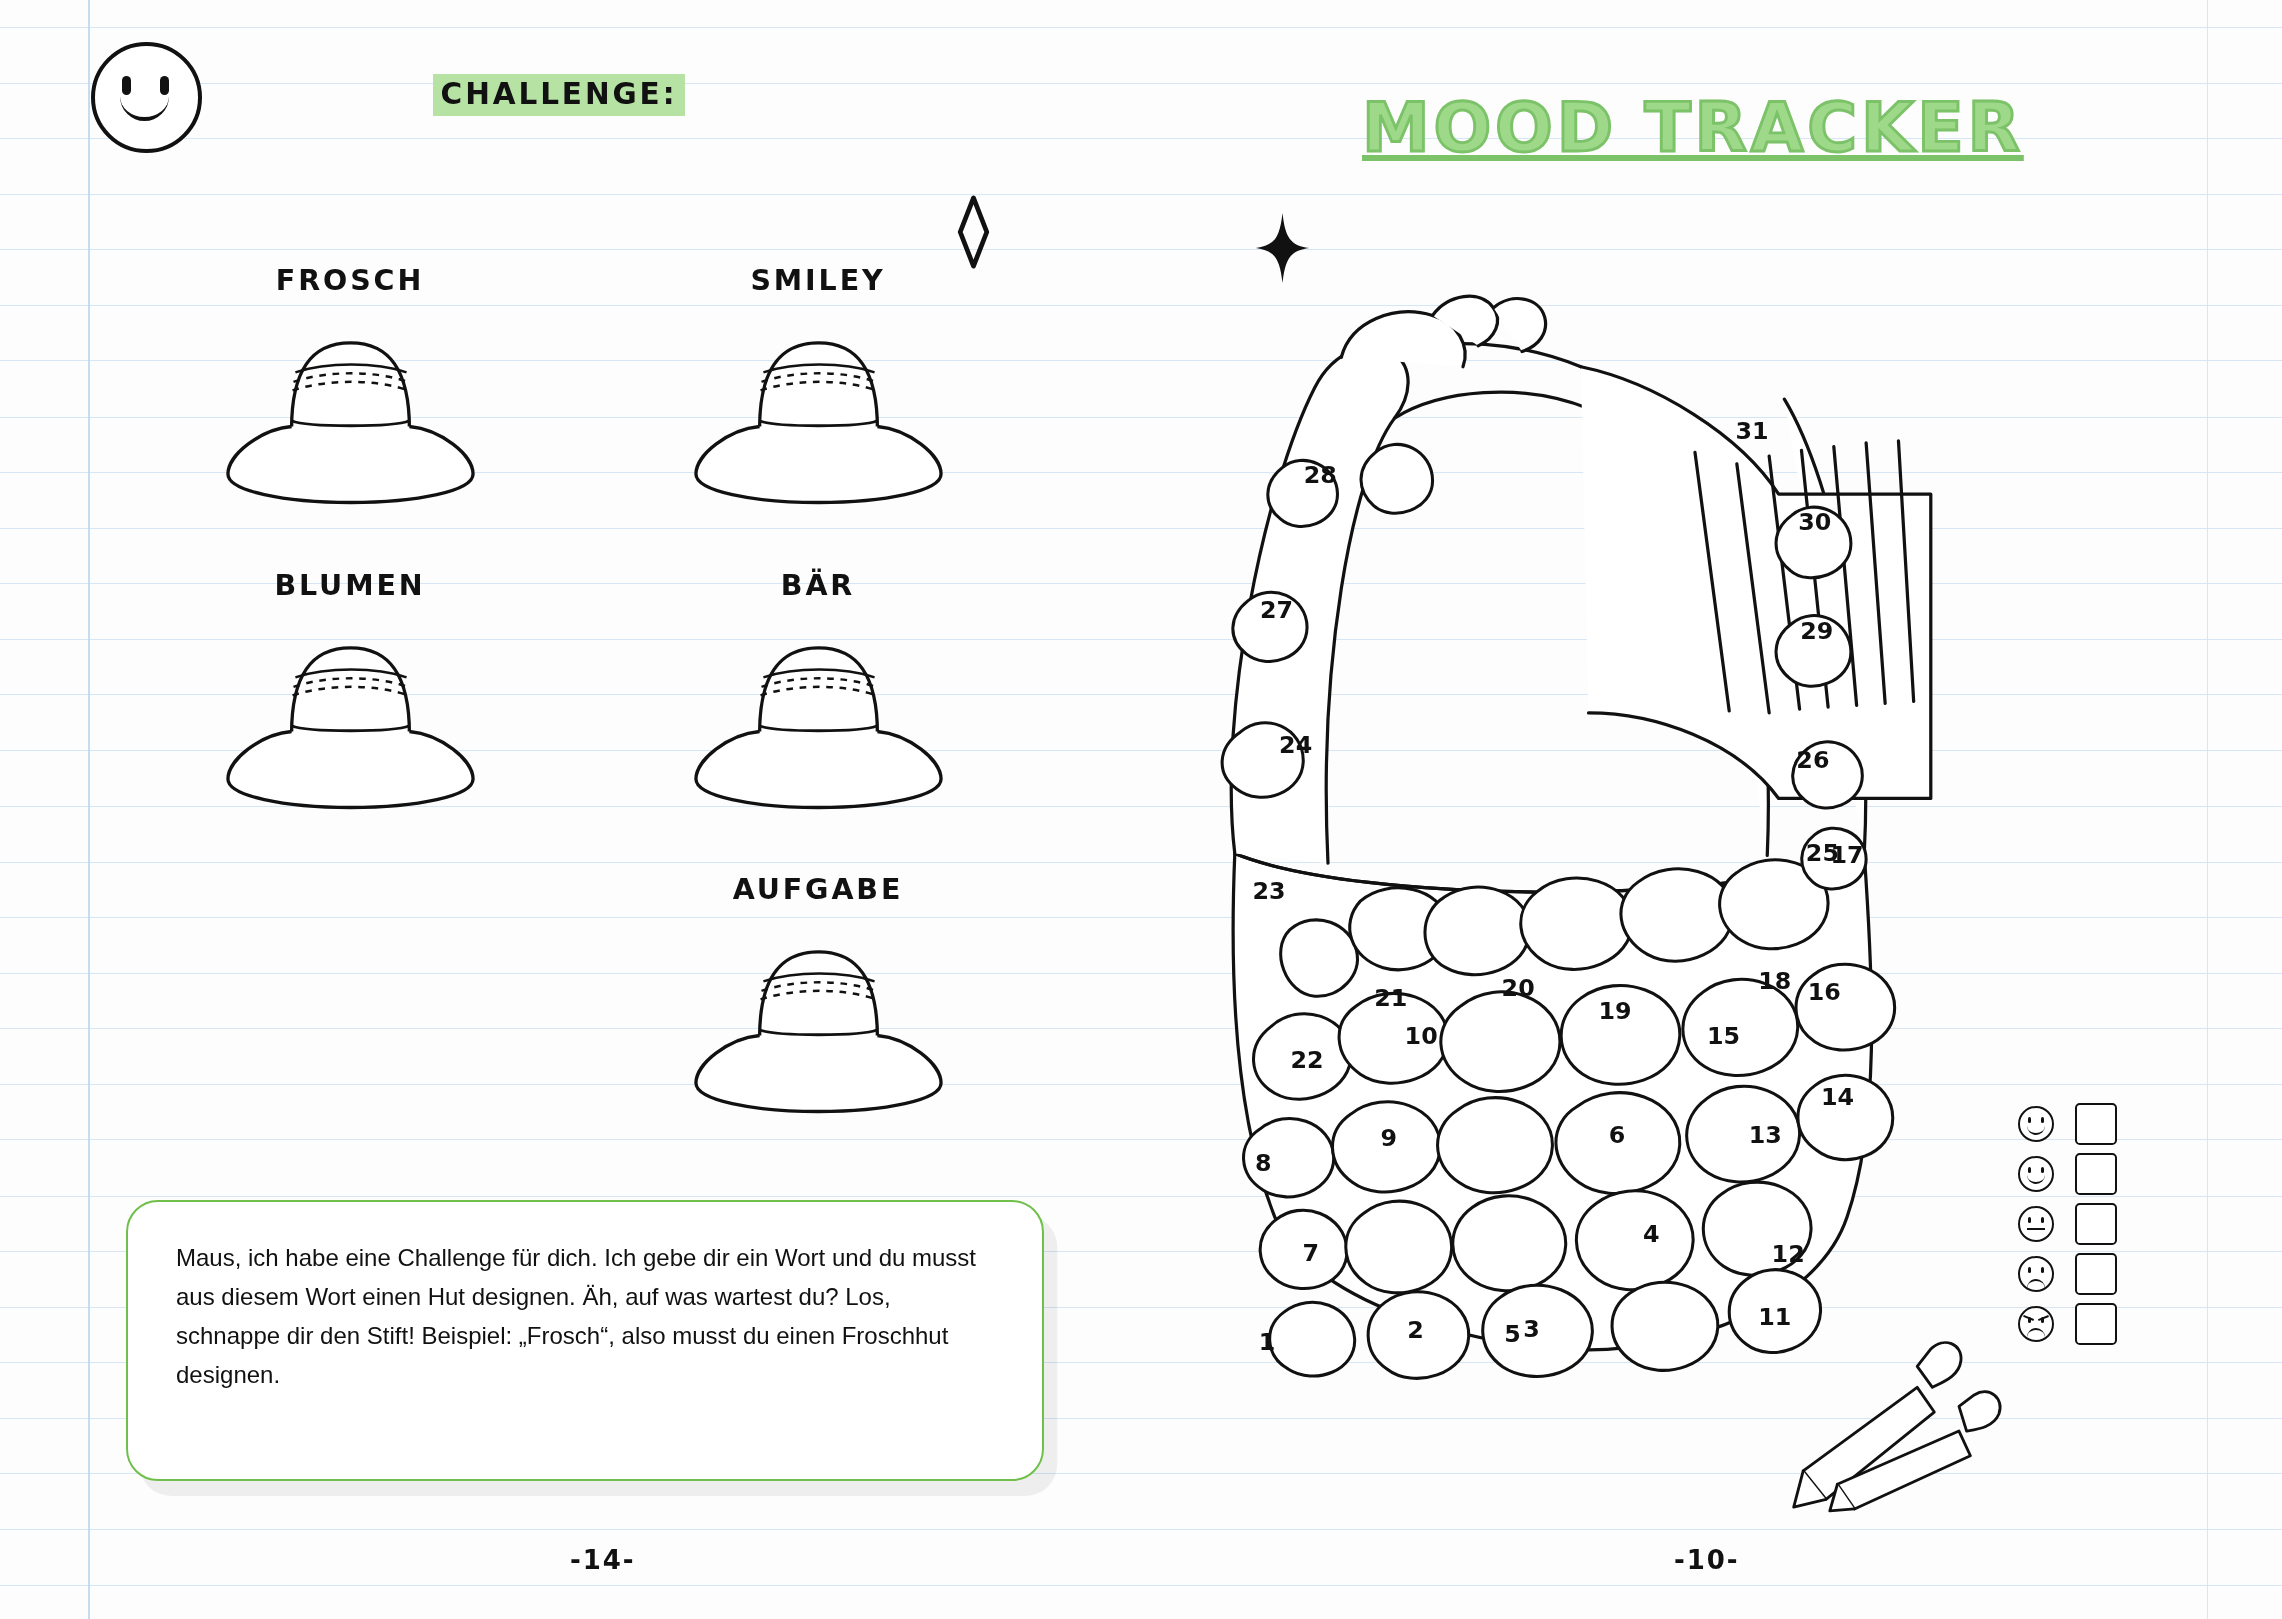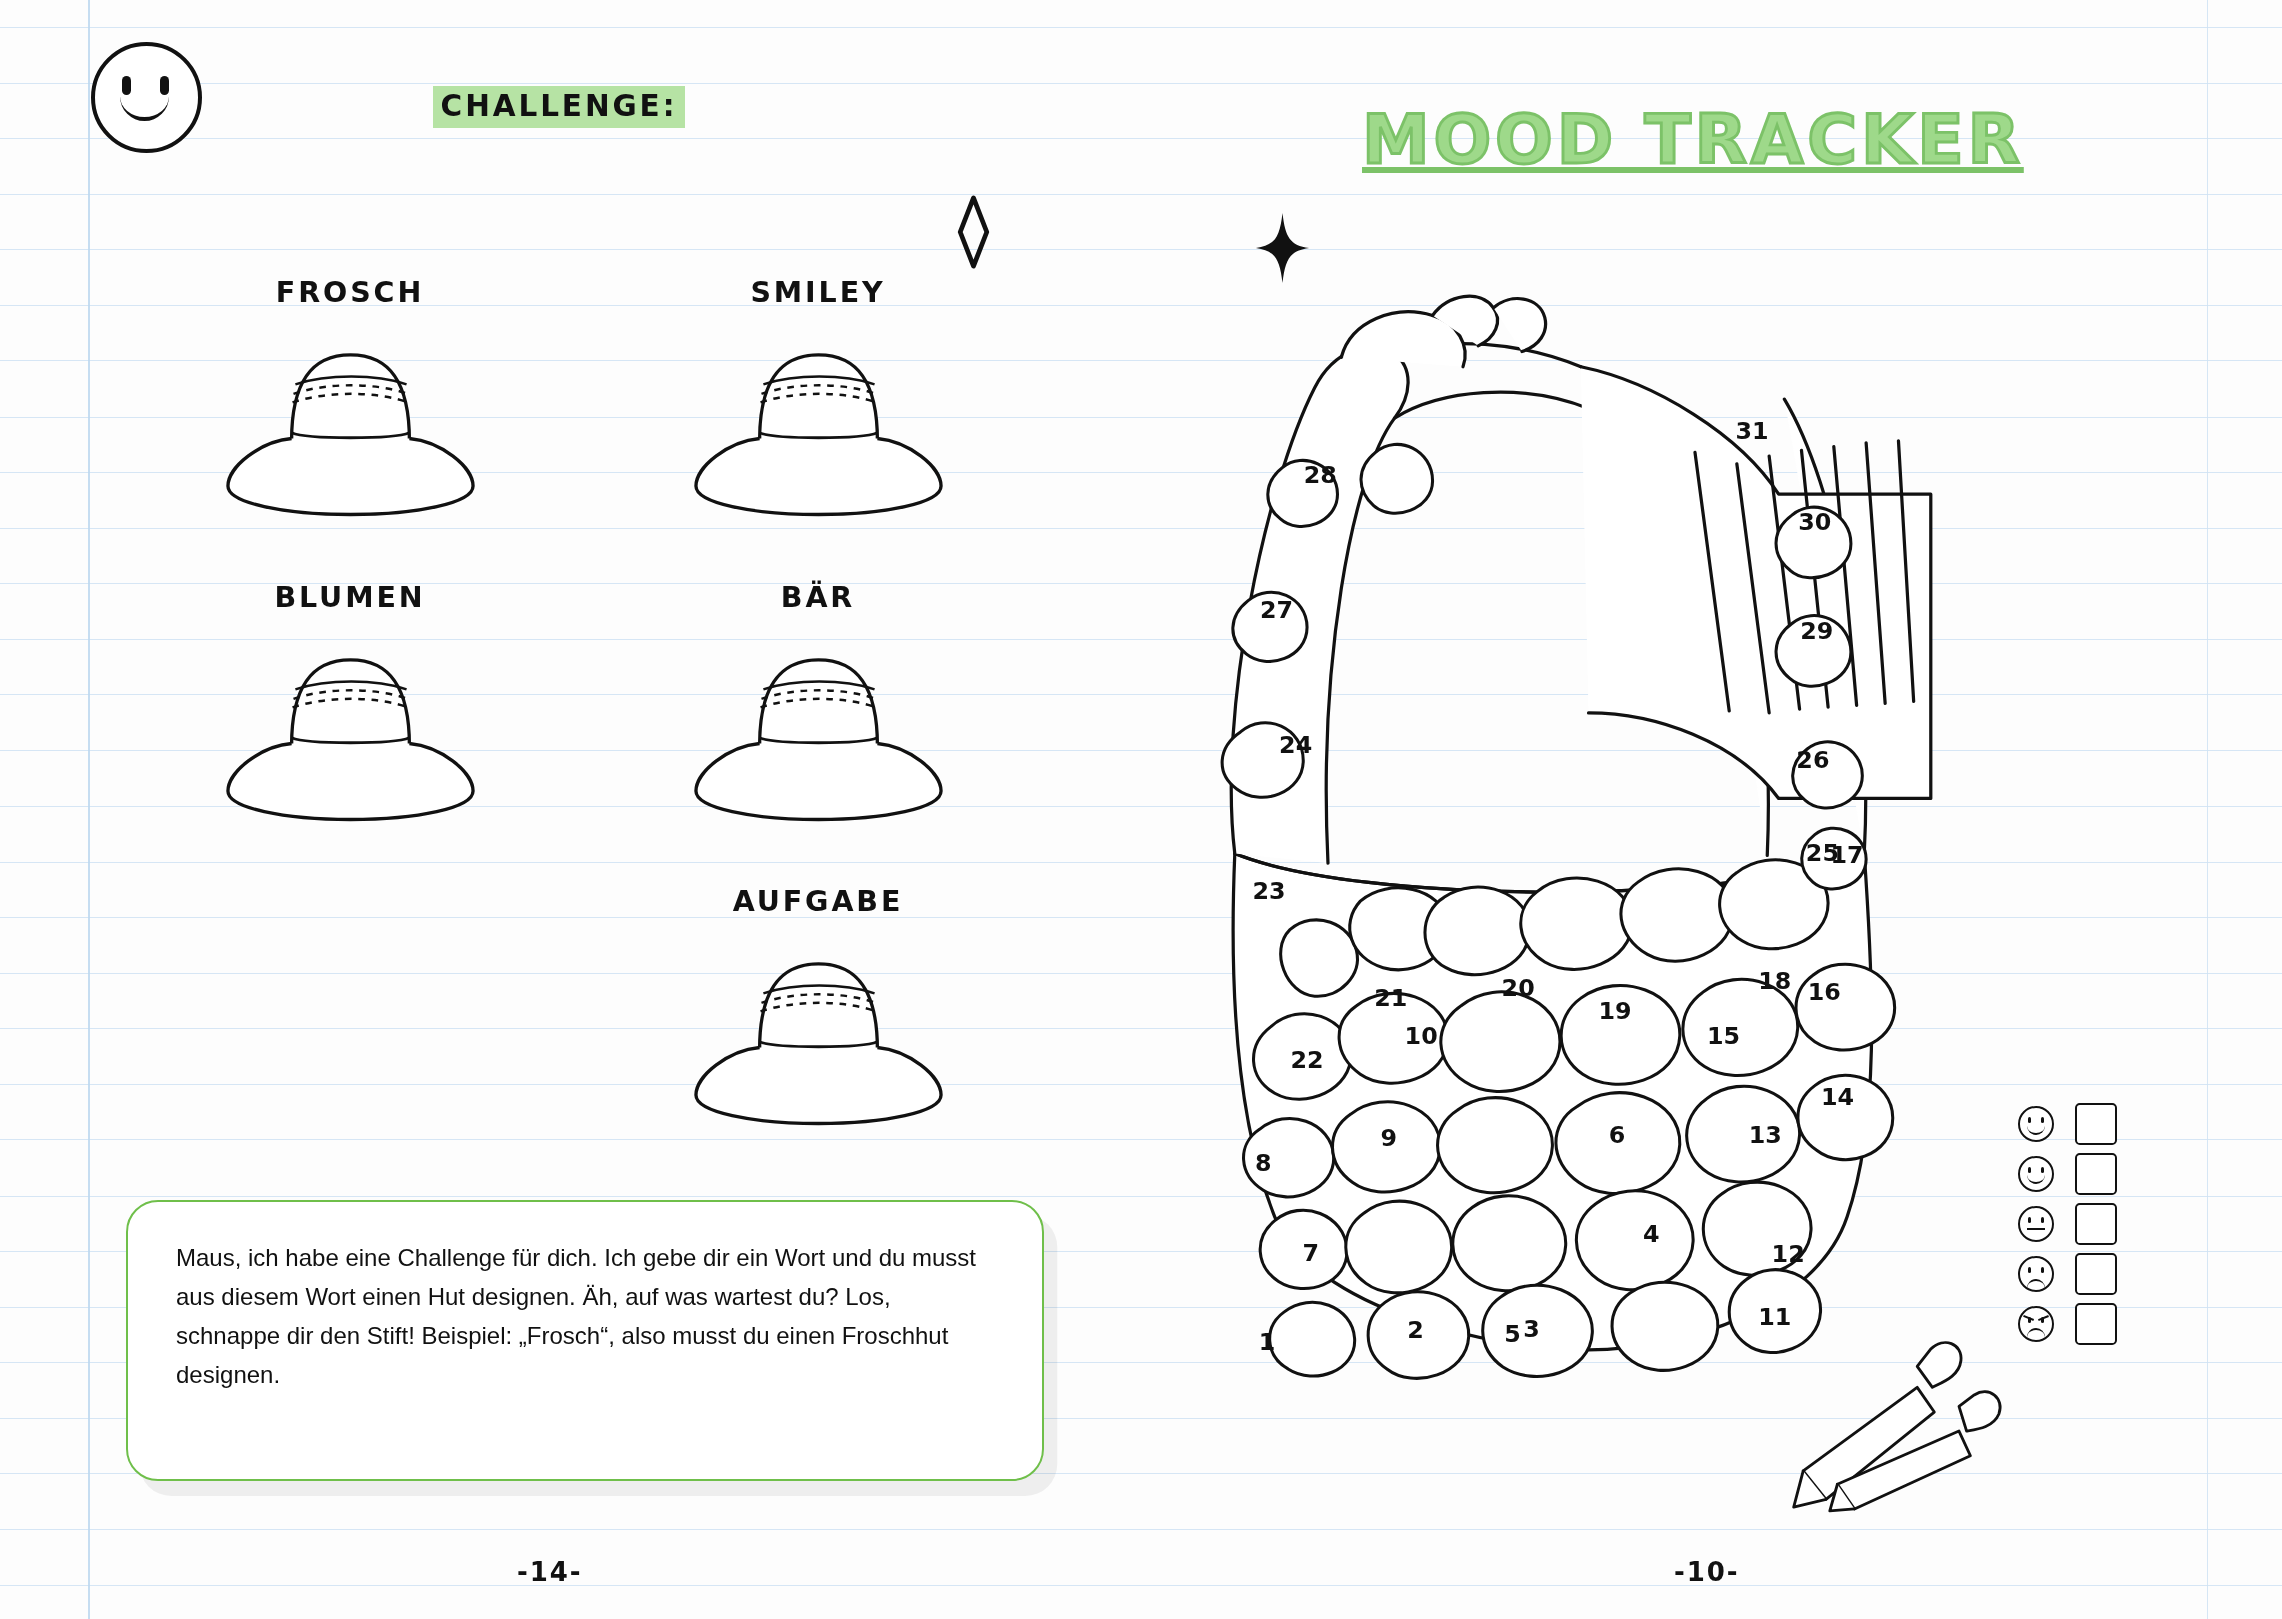--- a/index.html
+++ b/index.html
@@ -40,21 +40,20 @@
   }
   .rule-v.margin {
     background: #bcd7ef;
     width: 1.9px;
   }
 
   
   .hand {
     font-family: "DejaVu Sans", sans-serif;
     letter-spacing: 1.4px;
-    margin-top: 12px;
   }
 
   
   #smiley-badge {
     position: absolute;
     left: 91px;
     top: 42px;
     width: 103px;
     height: 103px;
     border: 4.8px solid #111;
@@ -259,21 +258,21 @@
   }
 
   
   .page-num {
     position: absolute;
     font-size: 26px;
     font-weight: 700;
     letter-spacing: 1.9px;
     color: #111;
   }
-  #page-num-left { left: 517px; top: 1545px; }
+  #page-num-left { left: 570px; top: 1545px; }
   #page-num-right { left: 1674px; top: 1545px; }
 
   .blob-num {
     font-family: "DejaVu Sans", sans-serif;
     font-size: 25px;
     font-weight: 700;
     fill: #111;
   }
 </style>
 </head>

